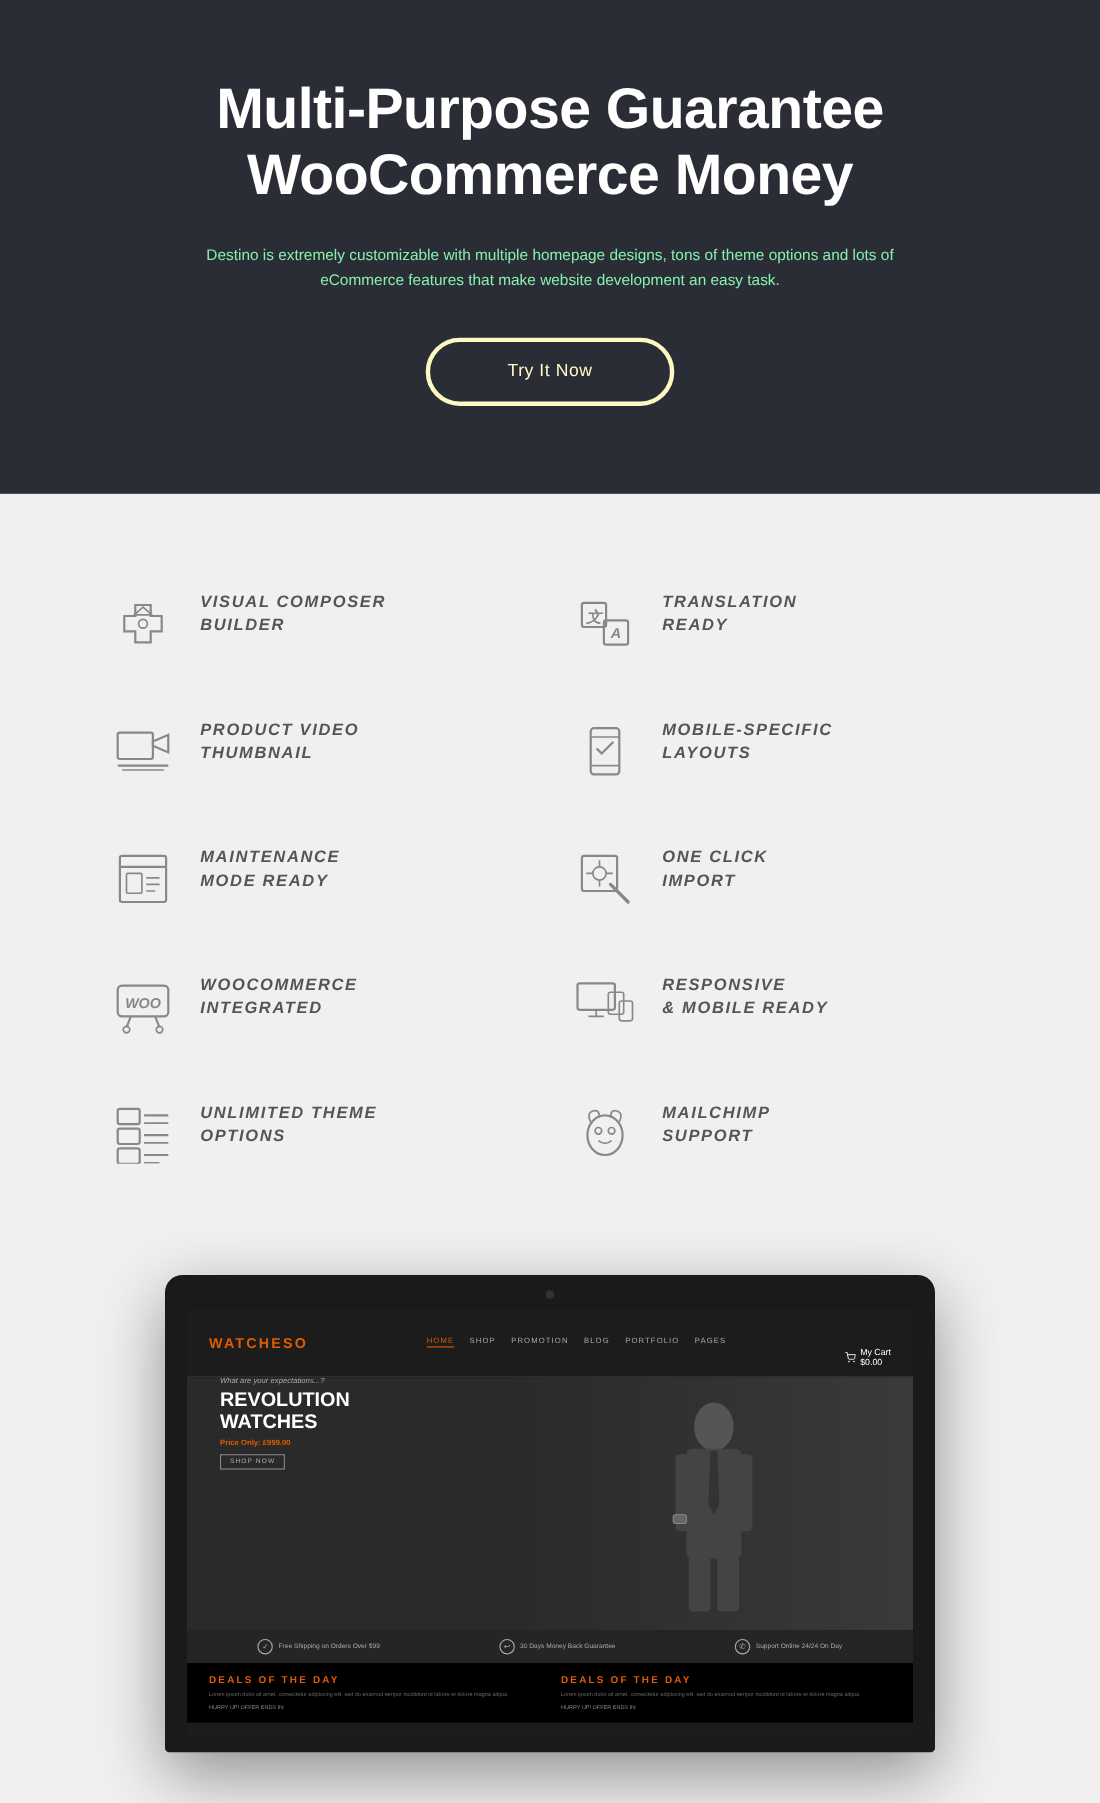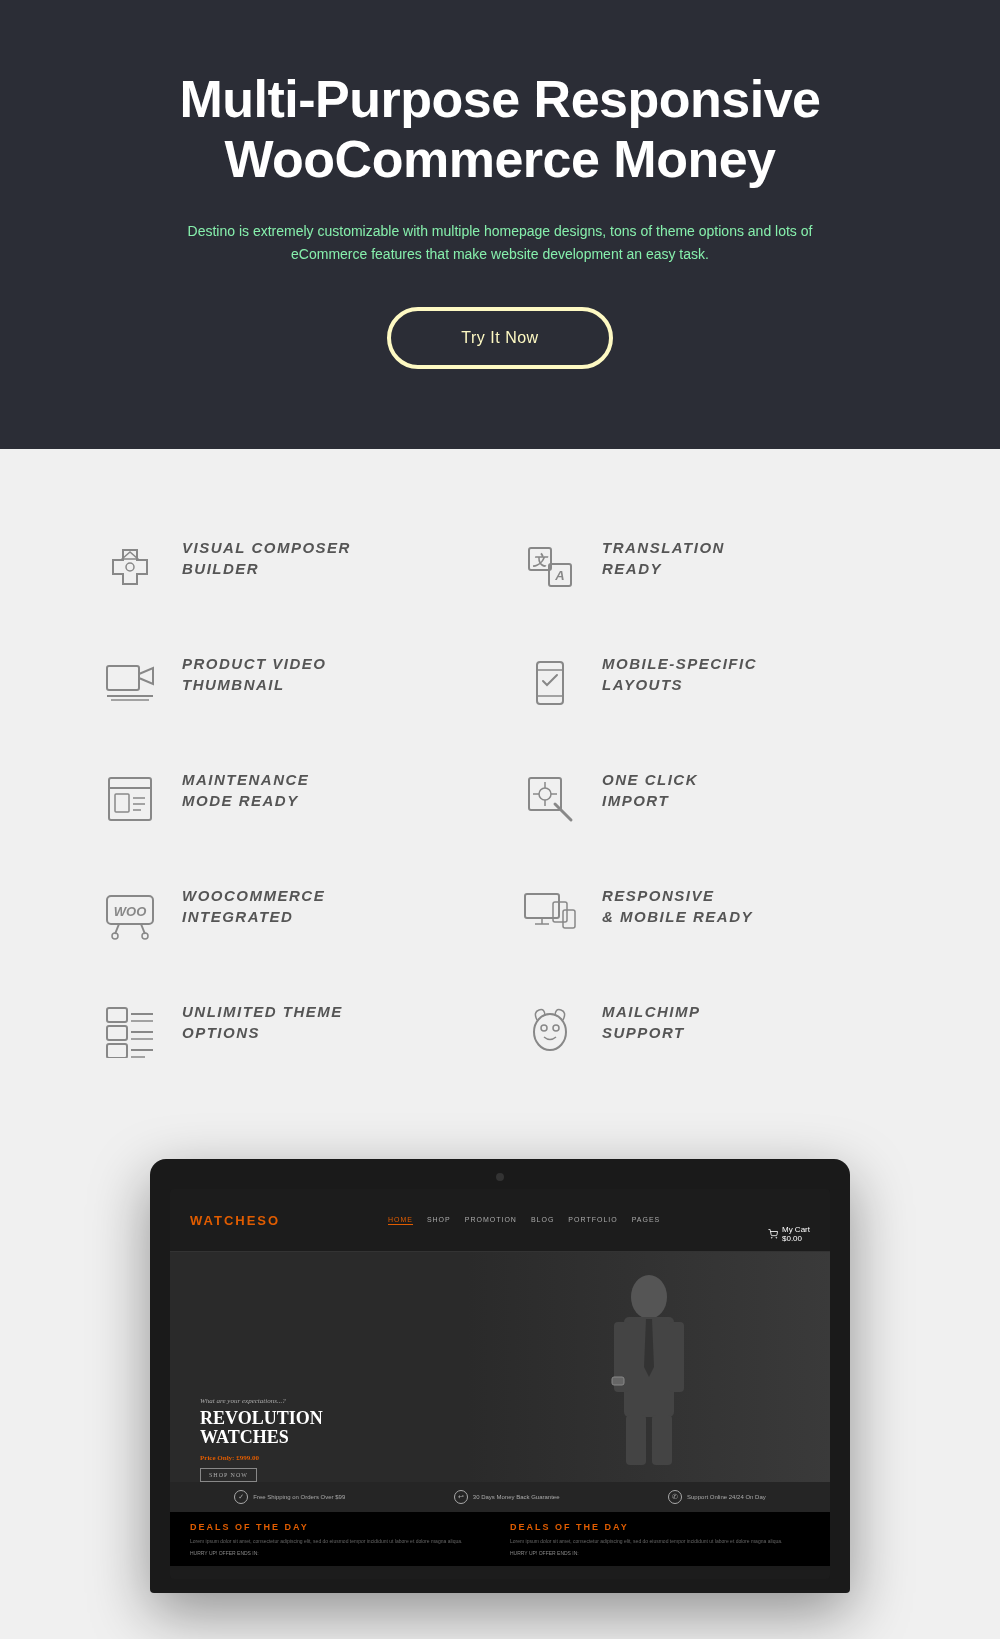--- a/index.html
+++ b/index.html
@@ -164,22 +164,21 @@
       align-items: center;
       gap: 4px;
       margin-top: 28px;
     }
     .screen-hero {
       background: #2a2a2a;
       height: 230px;
       position: relative;
       overflow: hidden;
       display: flex;
-      align-items: flex-end;
-      font-family: Liberation Serif, serif;
+      align-items: flex-start;
     }
     .screen-hero-img {
       position: absolute;
       right: 0;
       top: 0;
       bottom: 0;
       width: 55%;
       background: linear-gradient(to left, #3a3a3a, transparent);
       display: flex;
       align-items: center;
@@ -274,21 +273,21 @@
       font-size: 5px;
       margin-top: 4px;
     }
 
   </style>
 </head>
 <body>
 
 <section class="hero">
   <h1>
-    <span>Multi-Purpose Responsive</span><br>
+    <span>Multi-Purpose Guarantee</span><br>
     <span>WooCommerce Money</span>
   </h1>
   <p>Destino is extremely customizable with multiple homepage designs, tons of theme options and lots of eCommerce features that make website development an easy task.</p>
   <button class="try-btn">Try It Now</button>
 </section>
 
 <section class="features">
   <div class="features-grid">
 
     <div class="feature-item">

